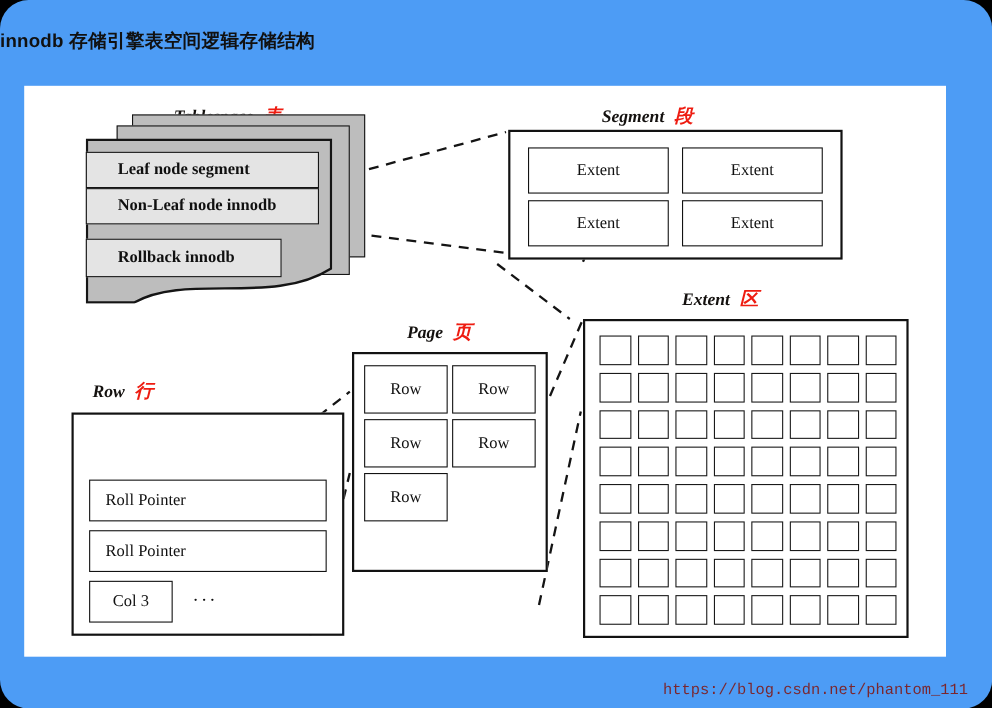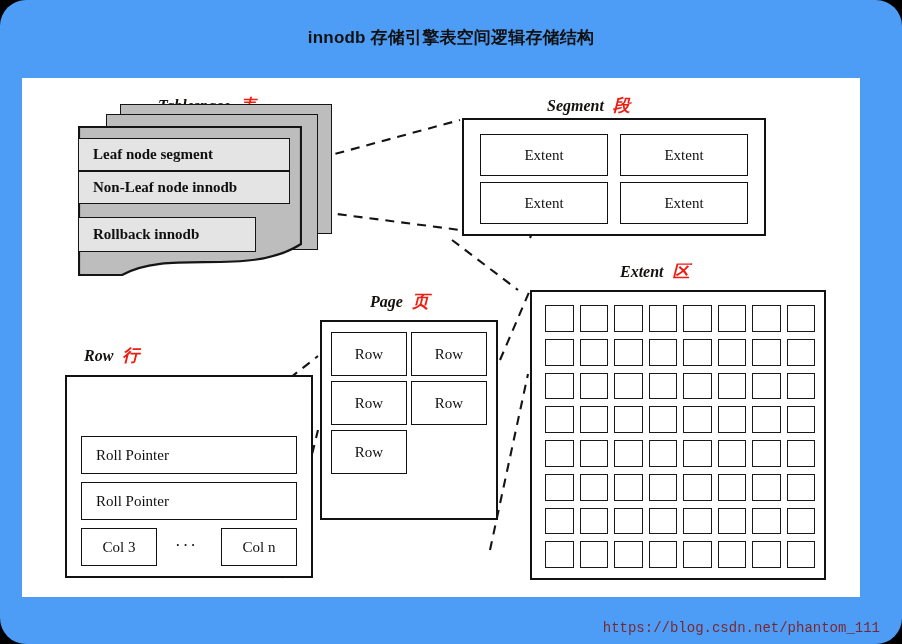--- a/index.html
+++ b/index.html
@@ -22,21 +22,20 @@
     left: 0; top: 0;
     width: 902px; height: 644px;
     background: #4d9cf5;
     border-radius: 26px;
     box-sizing: border-box;
   }
   #title {
     position: absolute;
     left: 0; top: 26px;
     width: 902px;
-    text-align: center;
     font-family: "Liberation Sans", "DejaVu Sans", sans-serif;
     font-weight: bold;
     font-size: 17px;
     color: #111111;
     letter-spacing: 0.2px;
   }
   #watermark {
     position: absolute;
     right: 22px; bottom: 8px;
     font-family: Liberation Mono, monospace;
@@ -81,21 +80,21 @@
     left: 56px; top: 48px;
     width: 224px; height: 150px;
   }
   .seg-box {
     position: absolute;
     background: #e4e4e4;
     border: 1.5px solid #151515;
     box-sizing: border-box;
     display: flex;
     align-items: center;
-    padding-left: 14px;
+    padding-left: 28px;
     font-family: "Liberation Serif", "DejaVu Serif", serif;
     font-weight: bold;
     font-size: 15px;
     color: #101010;
     white-space: nowrap;
   }
   .seg-leaf    { left: 56px;  top: 60px;  width: 212px; height: 33px; }
   .seg-nonleaf { left: 56px;  top: 93px;  width: 212px; height: 33px; }
   .seg-rb      { left: 56px;  top: 139px; width: 178px; height: 35px; }
 
@@ -313,20 +312,17 @@
         <div class="ibox left" style="left:14px; top:59px;  width:216px; height:38px;">
           <span>Roll Pointer</span>
         </div>
         <div class="ibox left" style="left:14px; top:105px; width:216px; height:38px;">
           <span>Roll Pointer</span>
         </div>
         <div class="ibox" style="left:14px;  top:151px; width:76px; height:38px;">
           <span>Col 3</span>
         </div>
         <div class="dots" style="left:108px; top:159px;">···</div>
-        <div class="ibox" style="left:154px; top:151px; width:76px; height:38px;">
-          <span>Col n</span>
-        </div>
       </div>
 
     </div>
   </div>
 </div>
 
 </body></html>

